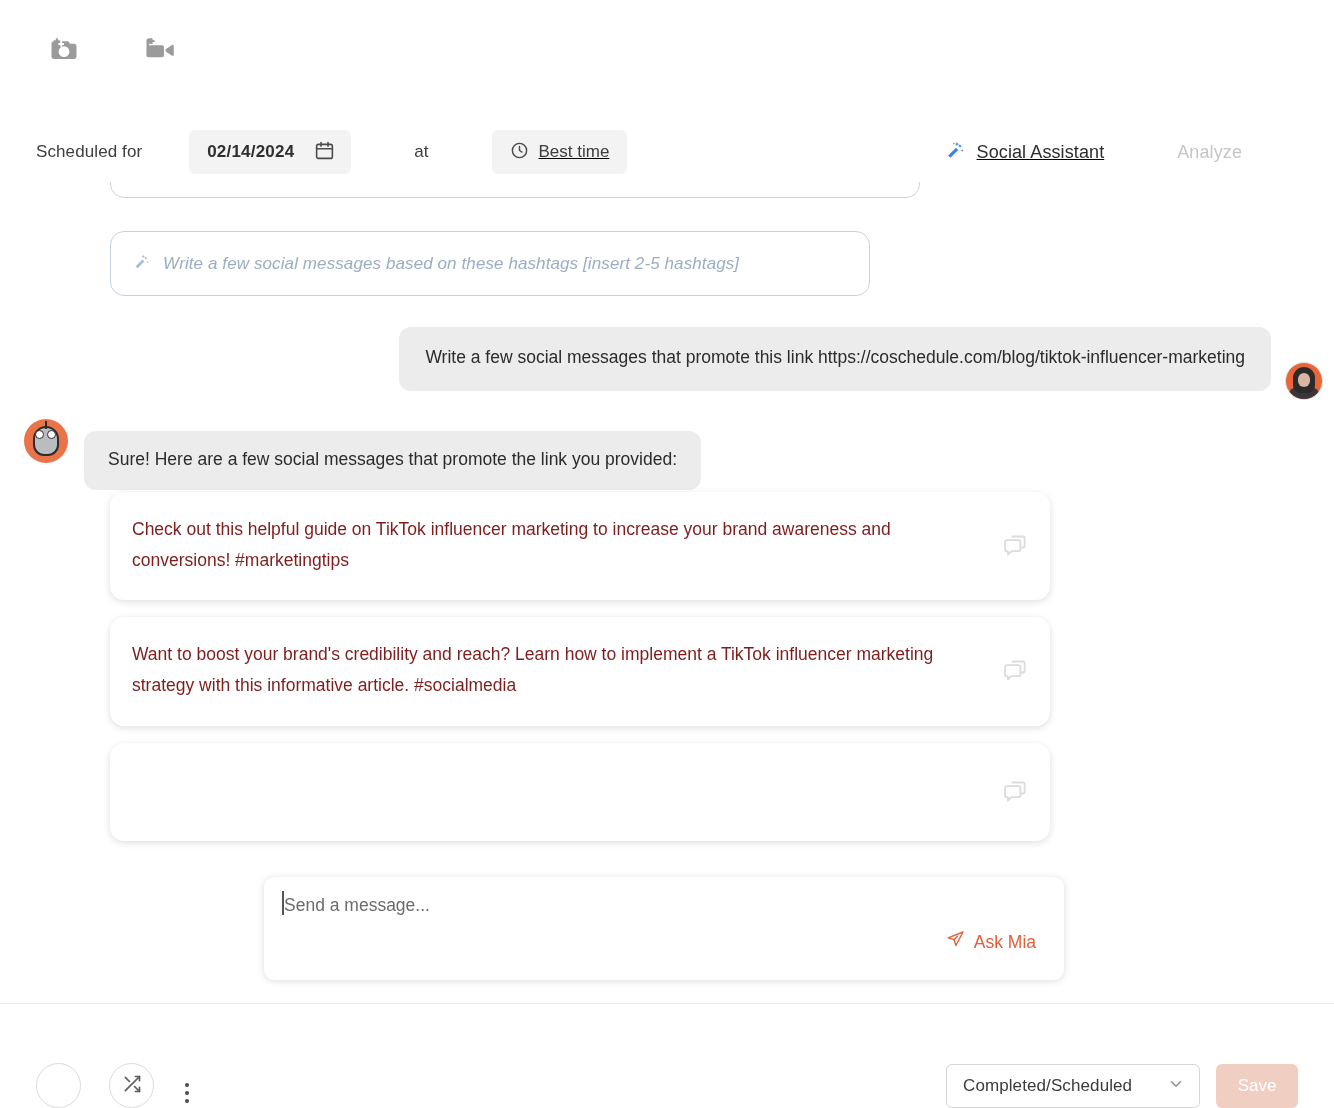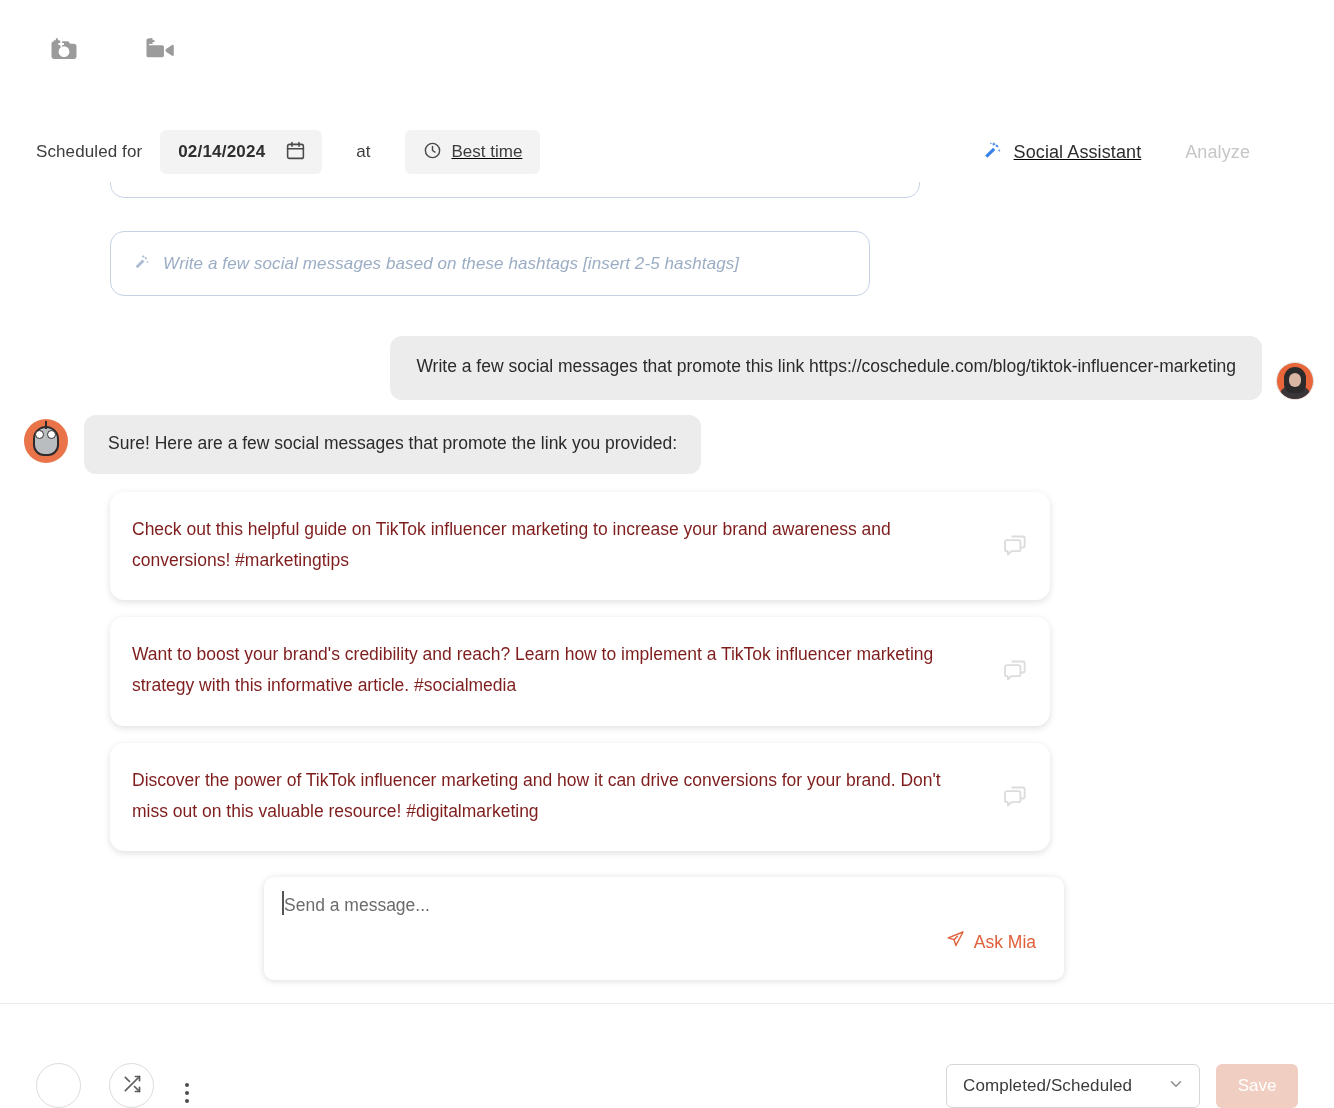--- a/index.html
+++ b/index.html
@@ -29,25 +29,26 @@
     width: 40px; height: 40px;
     display: flex; align-items: center; justify-content: center;
     cursor: pointer;
     color: #9b9b9b;
   }
   .media-btn svg { display: block; }
 
   
   .schedule-bar {
     position: absolute;
-    top: 130px; left: 0; right: 0;
+    top: 130px; left: 0; right: 8px;
     height: 44px;
     display: flex;
     align-items: center;
     padding: 0 36px;
+    gap: 29px;
   }
   .sched-label {
     font-size: 17px;
     color: #3d3d3d;
     letter-spacing: 0.1px;
   }
   .date-pill {
     margin-left: 18px;
     height: 44px;
     background: #f3f3f4;
@@ -140,23 +141,23 @@
     color: #9badc4;
     letter-spacing: 0.1px;
     font-style: italic;
   }
 
   
   .user-row {
     position: absolute;
     top: 136px; left: 0; right: 0;
     display: flex;
-    align-items: flex-end;
+    align-items: center;
     justify-content: flex-end;
-    padding-right: 20px;
+    padding-right: 11px;
   }
   .user-bubble {
     max-width: 945px;
     background: #ececec;
     border-radius: 12px;
     padding: 17px 26px 20px 26px;
     font-size: 17.5px;
     line-height: 1.55;
     color: #2b2b2b;
   }
@@ -230,20 +231,21 @@
     position: absolute; left: 21px; top: 2px;
     width: 2px; height: 8px; background: #2f2b2d;
   }
   .bot-bubble {
     background: #ececec;
     border-radius: 12px;
     padding: 16px 24px 18px 24px;
     font-size: 17.5px;
     color: #2b2b2b;
     line-height: 1.4;
+    margin-top: 16px;
   }
 
   
   .cards {
     position: absolute;
     top: 310px; left: 110px;
     width: 940px;
     display: flex;
     flex-direction: column;
     gap: 17px;
@@ -493,21 +495,20 @@
         <div class="card-text">Want to boost your brand's credibility and reach? Learn how to implement a TikTok influencer marketing strategy with this informative article. #socialmedia</div>
         <span class="card-icon">
           <svg width="26" height="26" viewBox="0 0 24 24" fill="none" stroke="currentColor" stroke-width="1.7" stroke-linecap="round" stroke-linejoin="round">
             <path d="M9.5 3.2h9.8a1.6 1.6 0 0 1 1.6 1.6v7a1.6 1.6 0 0 1-1.6 1.6h-1.1"></path>
             <path d="M3.2 7.2h11a1.6 1.6 0 0 1 1.6 1.6v7a1.6 1.6 0 0 1-1.6 1.6H7.5L4.2 20.4v-3H3.2a1.6 1.6 0 0 1-1.6-1.6v-7a1.6 1.6 0 0 1 1.6-1.6z" transform="translate(1.2 -0.6)"></path>
           </svg>
         </span>
       </div>
 
       <div class="card">
-        <div class="card-text">Discover the power of TikTok influencer marketing and how it can drive conversions for your brand. Don't miss out on this valuable resource! #digitalmarketing</div>
         <span class="card-icon">
           <svg width="26" height="26" viewBox="0 0 24 24" fill="none" stroke="currentColor" stroke-width="1.7" stroke-linecap="round" stroke-linejoin="round">
             <path d="M9.5 3.2h9.8a1.6 1.6 0 0 1 1.6 1.6v7a1.6 1.6 0 0 1-1.6 1.6h-1.1"></path>
             <path d="M3.2 7.2h11a1.6 1.6 0 0 1 1.6 1.6v7a1.6 1.6 0 0 1-1.6 1.6H7.5L4.2 20.4v-3H3.2a1.6 1.6 0 0 1-1.6-1.6v-7a1.6 1.6 0 0 1 1.6-1.6z" transform="translate(1.2 -0.6)"></path>
           </svg>
         </span>
       </div>
     </div>
 
     <div class="composer">

